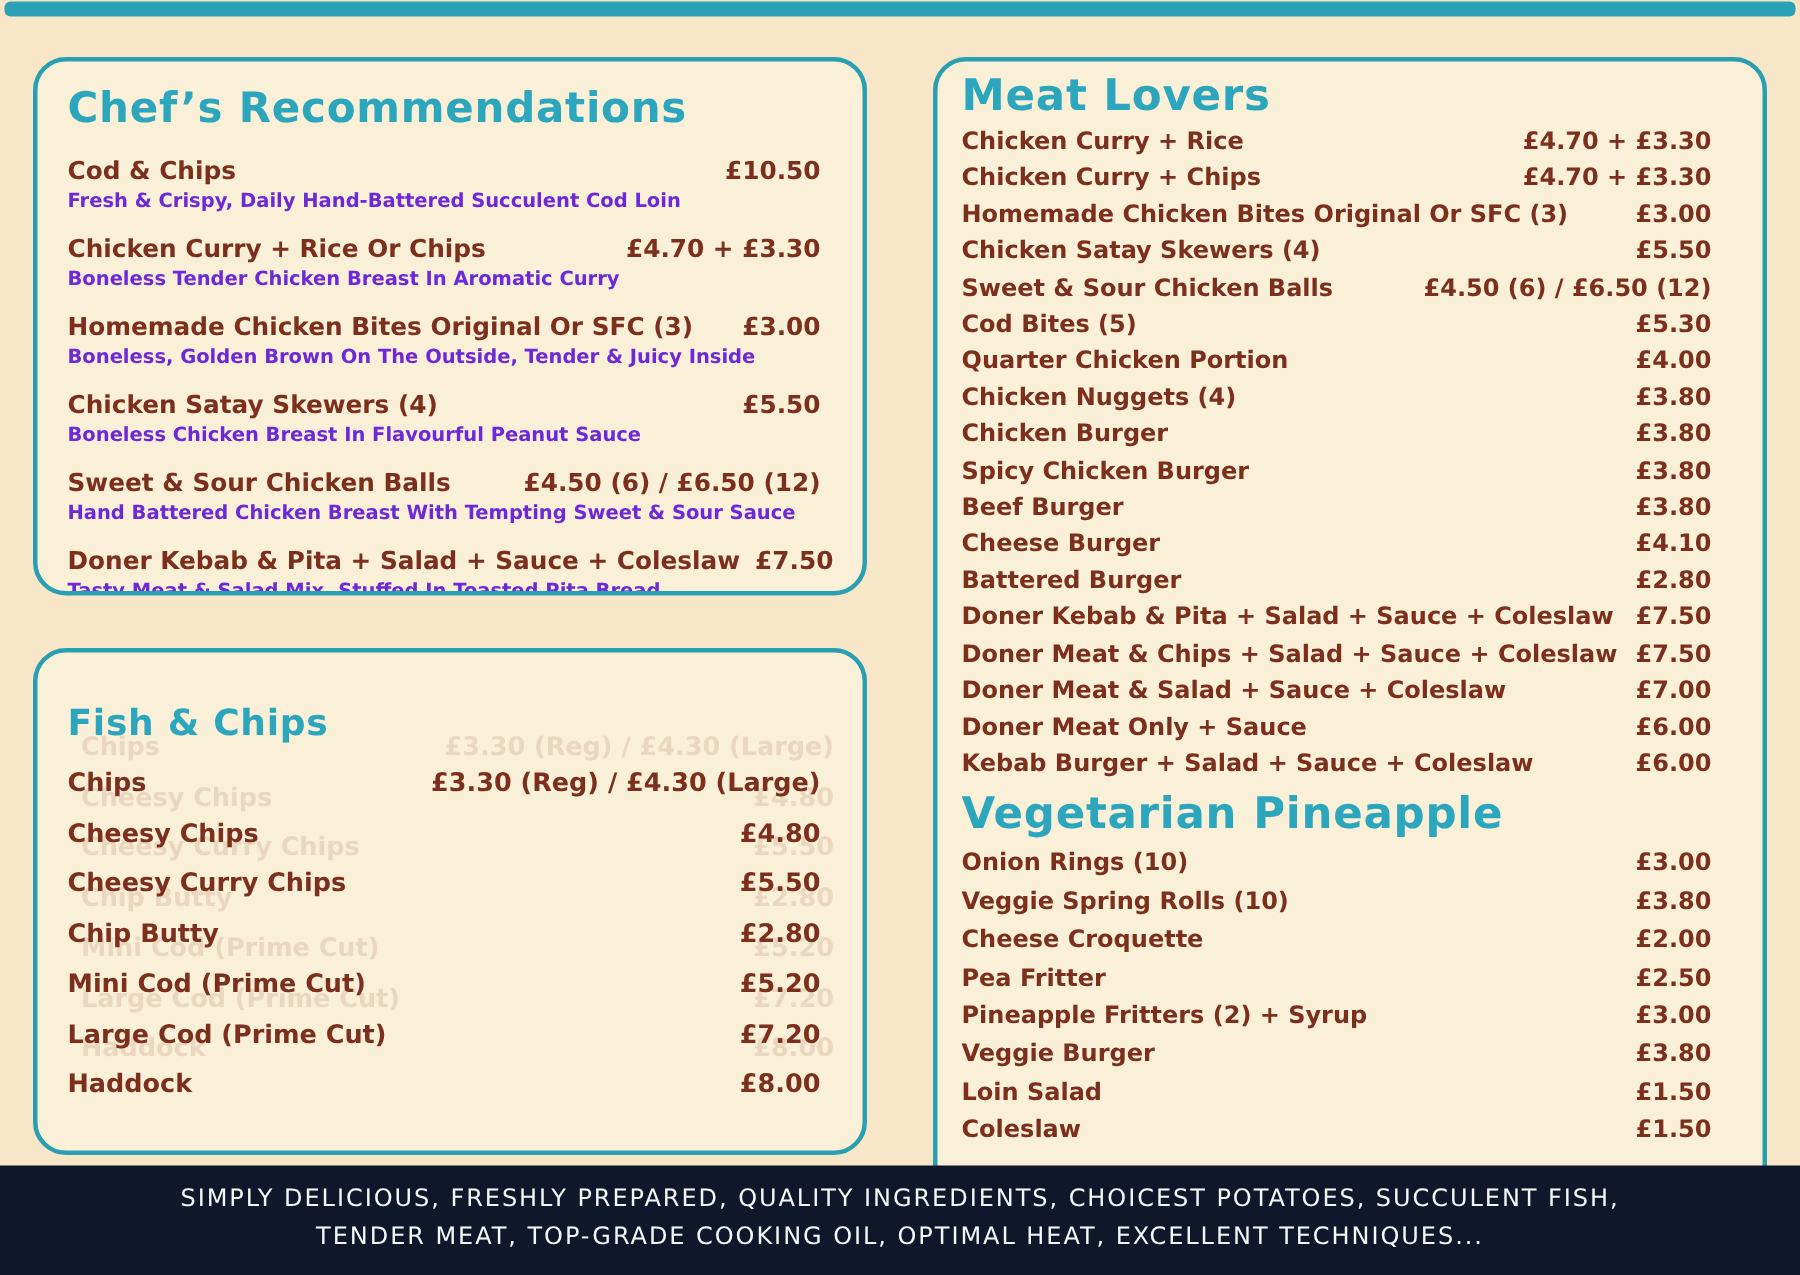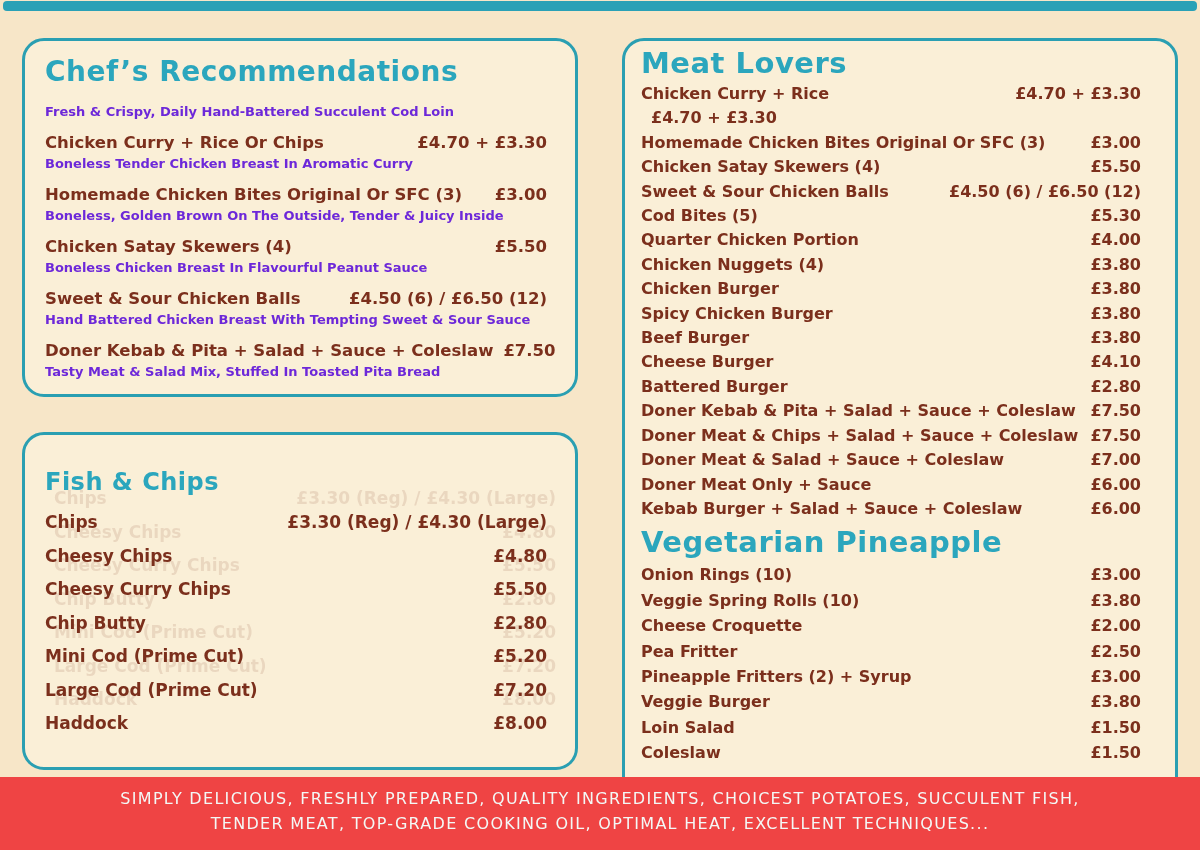--- a/index.html
+++ b/index.html
@@ -47,36 +47,40 @@
     position:absolute;left:0;top:0;width:100%;z-index:0;
     transform:translate(9px,-24px);opacity:.12;pointer-events:none;
   }
 
   
   .meat-rows .line-item{font-size:16px;line-height:24.4px;}
   .veg-rows  .line-item{font-size:16px;line-height:25.4px;}
 
   .footer{
     position:absolute;left:0;right:0;top:777px;height:73px;
-    background:#ef4444;color:#f3f8f6;text-align:center;
+    background:#0f172a;color:#f3f8f6;text-align:center;
     padding-top:9px;box-sizing:border-box;
   }
   .footer .tagline{
     font-size:16px;line-height:25px;letter-spacing:1.3px;font-weight:500;
   }
 </style>
 </head>
 <body>
 
 <div class="top-strip"></div>
 
 <section class="panel panel-chefs">
   <h2 class="heading">Chef’s Recommendations</h2>
   <div>
       <div class="chef-item">
+      <div class="line-item">
+        <span class="name">Cod &amp; Chips</span>
+        <span class="price">£10.50</span>
+      </div>
       <div class="desc">Fresh &amp; Crispy, Daily Hand-Battered Succulent Cod Loin</div>
     </div>
       <div class="chef-item">
       <div class="line-item">
         <span class="name">Chicken Curry + Rice Or Chips</span>
         <span class="price">£4.70 + £3.30</span>
       </div>
       <div class="desc">Boneless Tender Chicken Breast In Aromatic Curry</div>
     </div>
       <div class="chef-item">
@@ -177,20 +181,21 @@
 </section>
 
 <section class="panel panel-right">
   <h2 class="heading heading-meat">Meat Lovers</h2>
   <div class="meat-rows">
       <div class="line-item">
       <span class="name">Chicken Curry + Rice</span>
       <span class="price">£4.70 + £3.30</span>
     </div>
       <div class="line-item">
+      <span class="name">Chicken Curry + Chips</span>
       <span class="price">£4.70 + £3.30</span>
     </div>
       <div class="line-item">
       <span class="name">Homemade Chicken Bites Original Or SFC (3)</span>
       <span class="price">£3.00</span>
     </div>
       <div class="line-item">
       <span class="name">Chicken Satay Skewers (4)</span>
       <span class="price">£5.50</span>
     </div>

